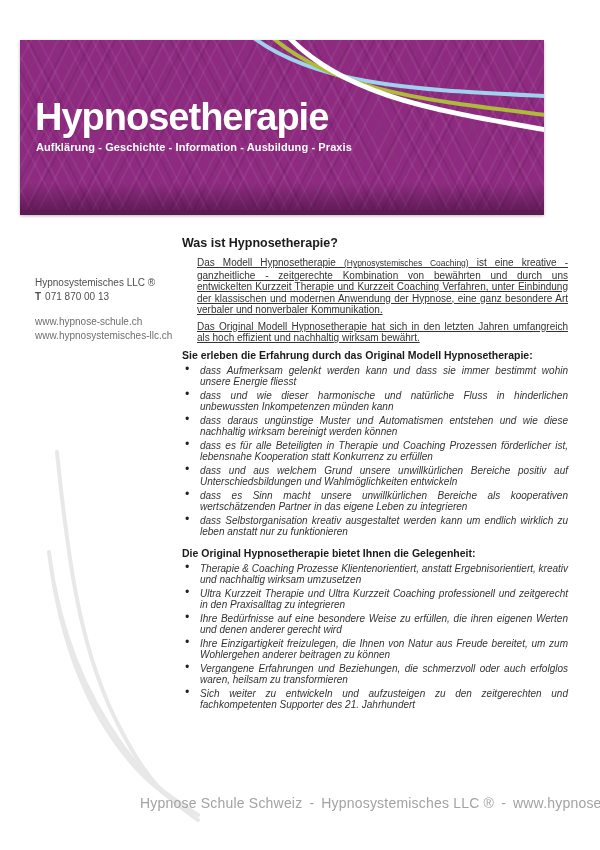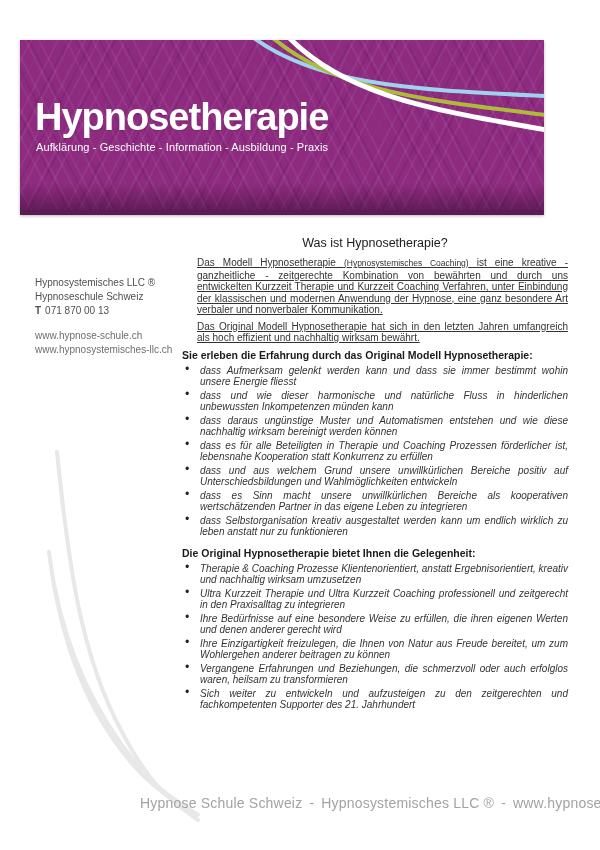--- a/index.html
+++ b/index.html
@@ -29,36 +29,36 @@
     background:linear-gradient(to bottom, rgba(0,0,0,0) 84%, rgba(30,0,28,.38) 100%);
   }
   .header-swoosh{position:absolute;left:0;top:0;width:560px;height:170px;}
   .hdr-title{
     position:absolute;left:15px;top:56px;z-index:2;
     color:#ffffff;font-size:38px;font-weight:bold;letter-spacing:-1px;white-space:nowrap;
     text-shadow:0 1px 1px rgba(0,0,0,.15);
   }
   .hdr-subtitle{
     position:absolute;left:16px;top:101px;z-index:2;
-    color:#ffffff;font-size:11px;font-weight:normal;letter-spacing:.1px;white-space:nowrap;
+    color:#ffffff;font-size:11px;font-weight:bold;letter-spacing:.1px;white-space:nowrap;
   }
   
   .contact{
     position:absolute;left:35px;top:276px;width:150px;z-index:2;
     font-size:10px;line-height:14px;color:#4f4f4f;
   }
   .contact .phone-label{font-weight:bold;margin-right:4px;}
   .websites{margin-top:11px;color:#6e6e6e;}
   .websites a{display:block;color:#6e6e6e;text-decoration:none;line-height:14px;}
   
   .main{
     position:absolute;left:182px;top:236px;width:386px;z-index:2;
     font-size:10px;line-height:11.5px;color:#333333;
   }
-  .main h1{margin:0 0 7px 0;font-size:12.5px;line-height:14px;font-weight:normal;color:#1a1a1a;text-align:center;}
+  .main h1{margin:0 0 7px 0;font-size:12.5px;line-height:14px;font-weight:bold;color:#1a1a1a;}
   .main p{margin:0 0 5px 15px;text-align:justify;text-decoration:underline;}
   .small-inline{font-size:8.5px;}
   .nutzen{margin:9px 0 10px 0;text-decoration:underline;}
   .main h2{margin:0 0 4px 0;font-size:10.5px;line-height:12px;font-weight:bold;color:#1a1a1a;}
   .main ul{list-style:none;margin:0 0 9px 0;padding:0;font-style:italic;}
   .main li{position:relative;padding-left:18px;margin:0 0 2px 0;text-align:justify;}
   .main li::before{content:"\2022";position:absolute;left:3px;top:-1px;font-size:12px;color:#222;}
   
   .footer{
     position:absolute;left:140px;top:795px;width:400px;z-index:2;
@@ -81,21 +81,20 @@
     <path d="M 224,-10 C 295,52 420,50 566,58" stroke-width="4" stroke="#9fd2ec"></path>
     <path d="M 244,-10 C 315,58 430,62 566,80" stroke-width="4" stroke="#aeba3a"></path>
     <path d="M 262,-10 C 325,62 430,72 566,97" stroke-width="5" stroke="#ffffff"></path>
   </svg>
   <div class="hdr-title">Hypnosetherapie</div>
   <div class="hdr-subtitle">Aufklärung - Geschichte - Information - Ausbildung - Praxis</div>
 </div>
 
 <div class="contact">
   <div>Hypnosystemisches LLC ®</div>
-  <div>Hypnoseschule Schweiz</div>
   <div>
     <span class="phone-label">T</span><span>071 870 00 13</span>
   </div>
   <div class="websites">
     <a href="#">www.hypnose-schule.ch</a>
     <a href="#">www.hypnosystemisches-llc.ch</a>
   </div>
 </div>
 
 <div class="main">

